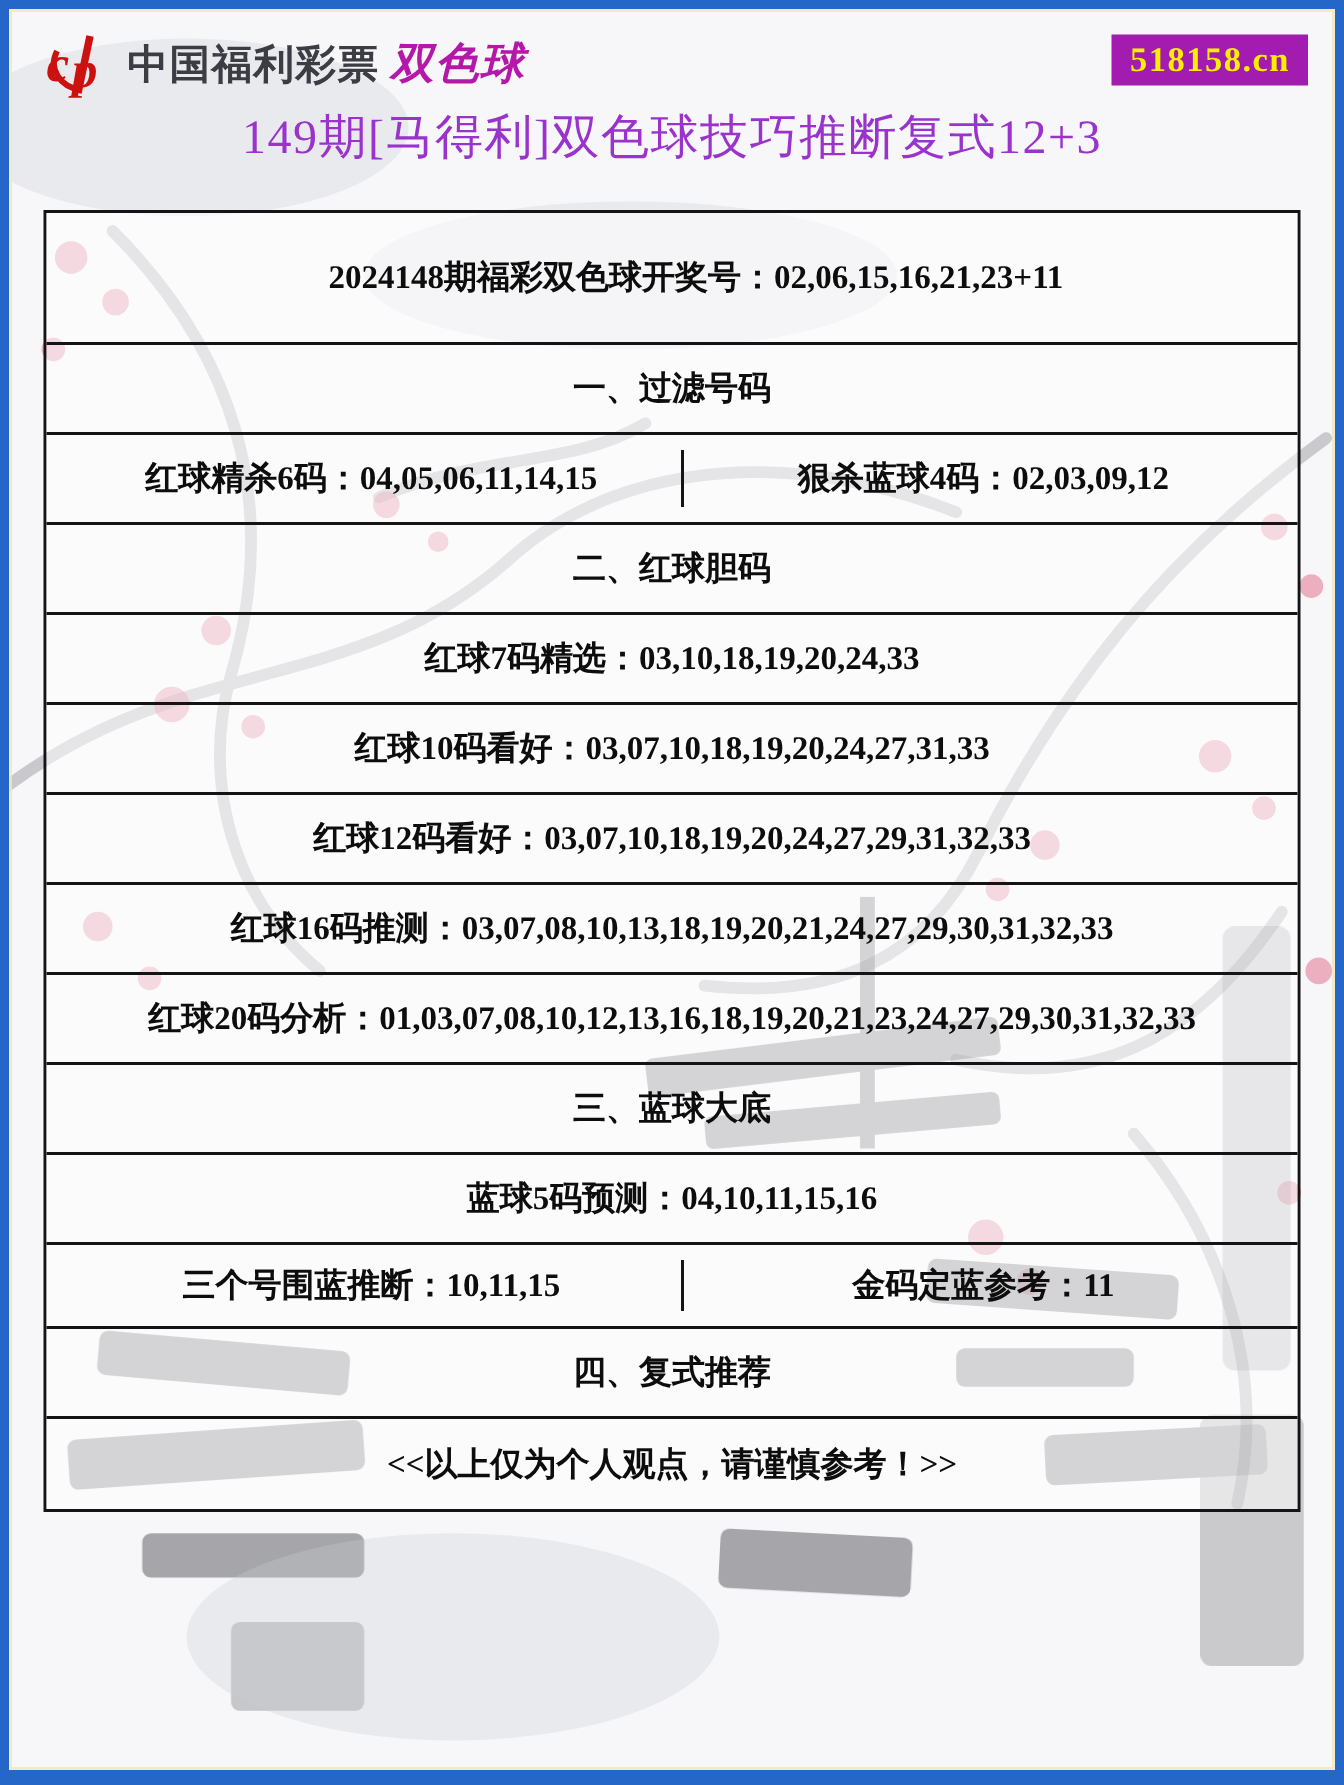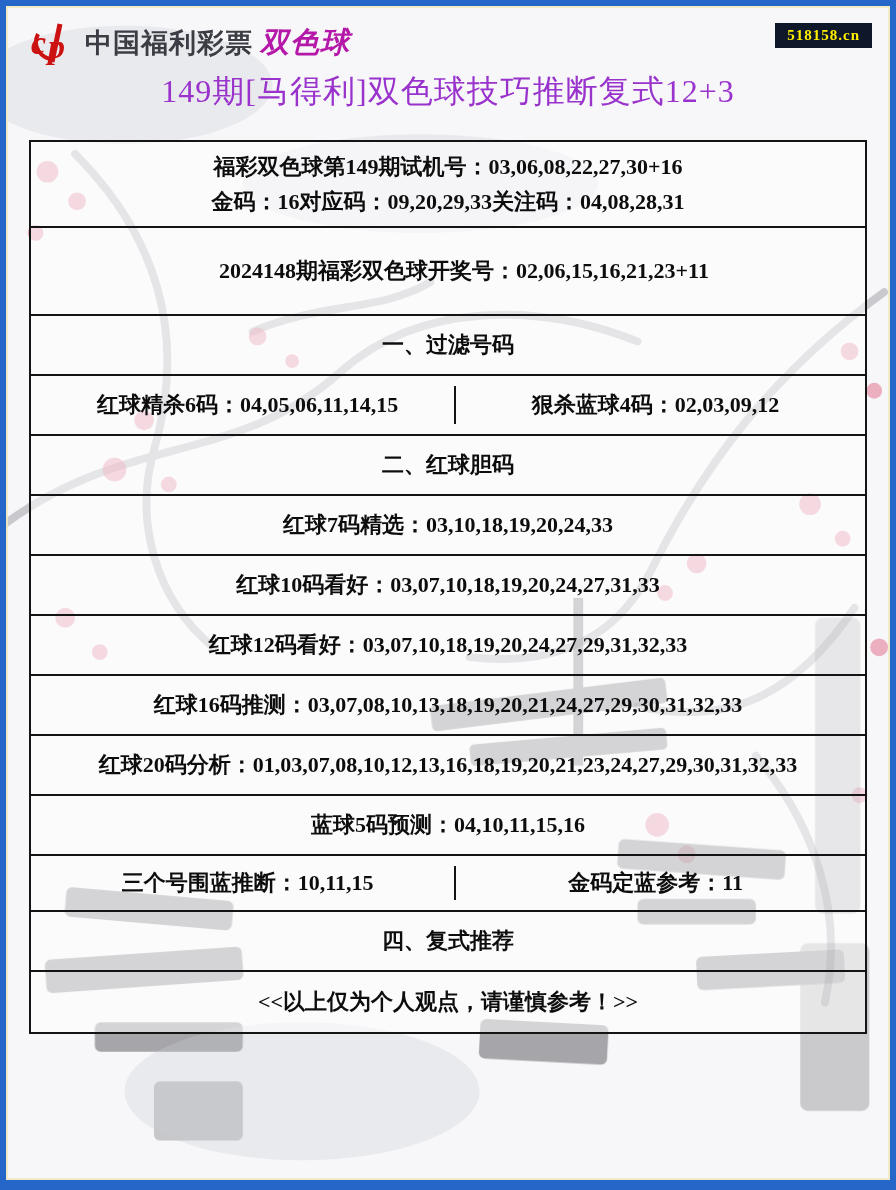--- a/index.html
+++ b/index.html
@@ -18,21 +18,21 @@
 
   
   .logo{position:absolute;left:24px;top:14px;display:flex;align-items:center;gap:7px;z-index:2;}
   .logo-icon{width:48px;height:46px;display:block;}
   .logo-org{font-family:"Liberation Sans","DejaVu Sans",sans-serif;font-weight:bold;
     font-size:27px;color:#3c3c45;letter-spacing:1px;}
   .logo-product{font-family:"Liberation Sans","DejaVu Sans",sans-serif;font-weight:bold;
     font-style:italic;font-size:29px;color:#b518a8;letter-spacing:1px;}
   .site-badge{
     position:absolute;right:18px;top:17px;z-index:2;
-    background:#0f172a;color:#ffee00;font-weight:bold;font-size:15px;
+    background:#a21caf;color:#ffee00;font-weight:bold;font-size:23px;
     padding:4px 12px;letter-spacing:1px;
   }
   .title{
     position:absolute;left:0;right:0;top:64px;z-index:2;margin:0;
     text-align:center;font-weight:normal;font-size:32px;color:#9933cc;
     letter-spacing:1px;white-space:nowrap;
   }
 
   
   .board{
@@ -122,44 +122,41 @@
     </svg>
     <span class="logo-org">中国福利彩票</span>
     <span class="logo-product">双色球</span>
   </div>
   <div class="site-badge">518158.cn</div>
 
   <h1 class="title">149期[马得利]双色球技巧推断复式12+3</h1>
 
   <div class="board">
 
-    <div class="row double">
-      <div>福彩双色球第149期试机号：03,06,08,22,27,30+16</div>
-      <div>金码：16对应码：09,20,29,33关注码：04,08,28,31</div>
-    </div>
 
     <div class="row double r2">
       <div>2024148期福彩双色球开奖号：02,06,15,16,21,23+11</div>
     </div>
 
     <div class="row">一、过滤号码</div>
 
     <div class="row split">
       <div class="cell left">红球精杀6码：04,05,06,11,14,15</div>
       <div class="cell right">狠杀蓝球4码：02,03,09,12</div>
     </div>
 
     <div class="row">二、红球胆码</div>
 
     <div class="row">红球7码精选：03,10,18,19,20,24,33</div>
     <div class="row">红球10码看好：03,07,10,18,19,20,24,27,31,33</div>
     <div class="row">红球12码看好：03,07,10,18,19,20,24,27,29,31,32,33</div>
     <div class="row">红球16码推测：03,07,08,10,13,18,19,20,21,24,27,29,30,31,32,33</div>
     <div class="row">红球20码分析：01,03,07,08,10,12,13,16,18,19,20,21,23,24,27,29,30,31,32,33</div>
 
+    <div class="row">三、蓝球大底</div>
 
     <div class="row">蓝球5码预测：04,10,11,15,16</div>
 
     <div class="row split r13">
       <div class="cell left">三个号围蓝推断：10,11,15</div>
       <div class="cell right">金码定蓝参考：11</div>
     </div>
 
     <div class="row">四、复式推荐</div>
 

